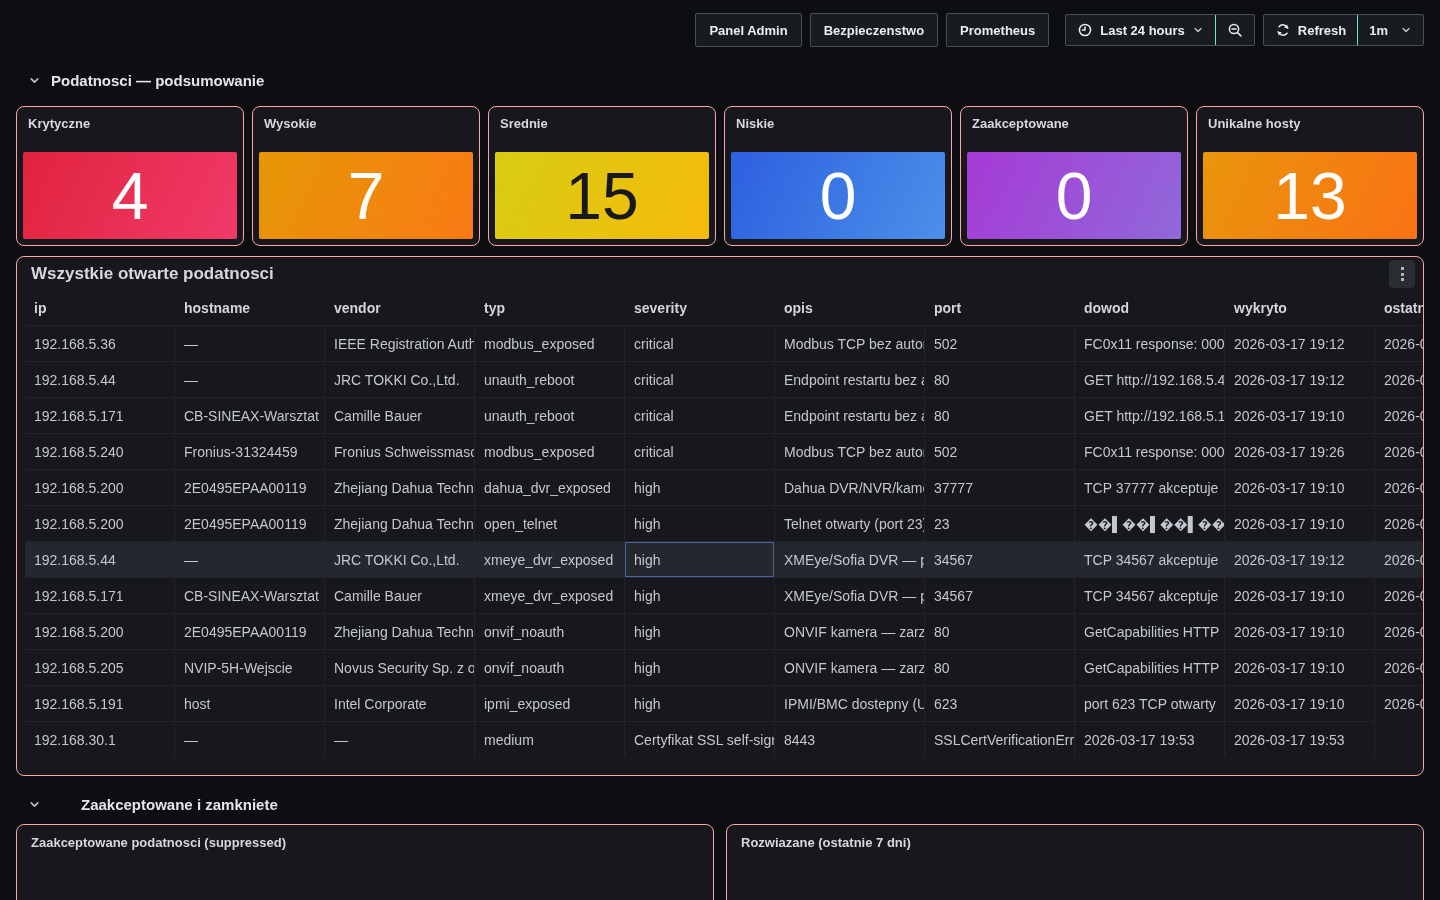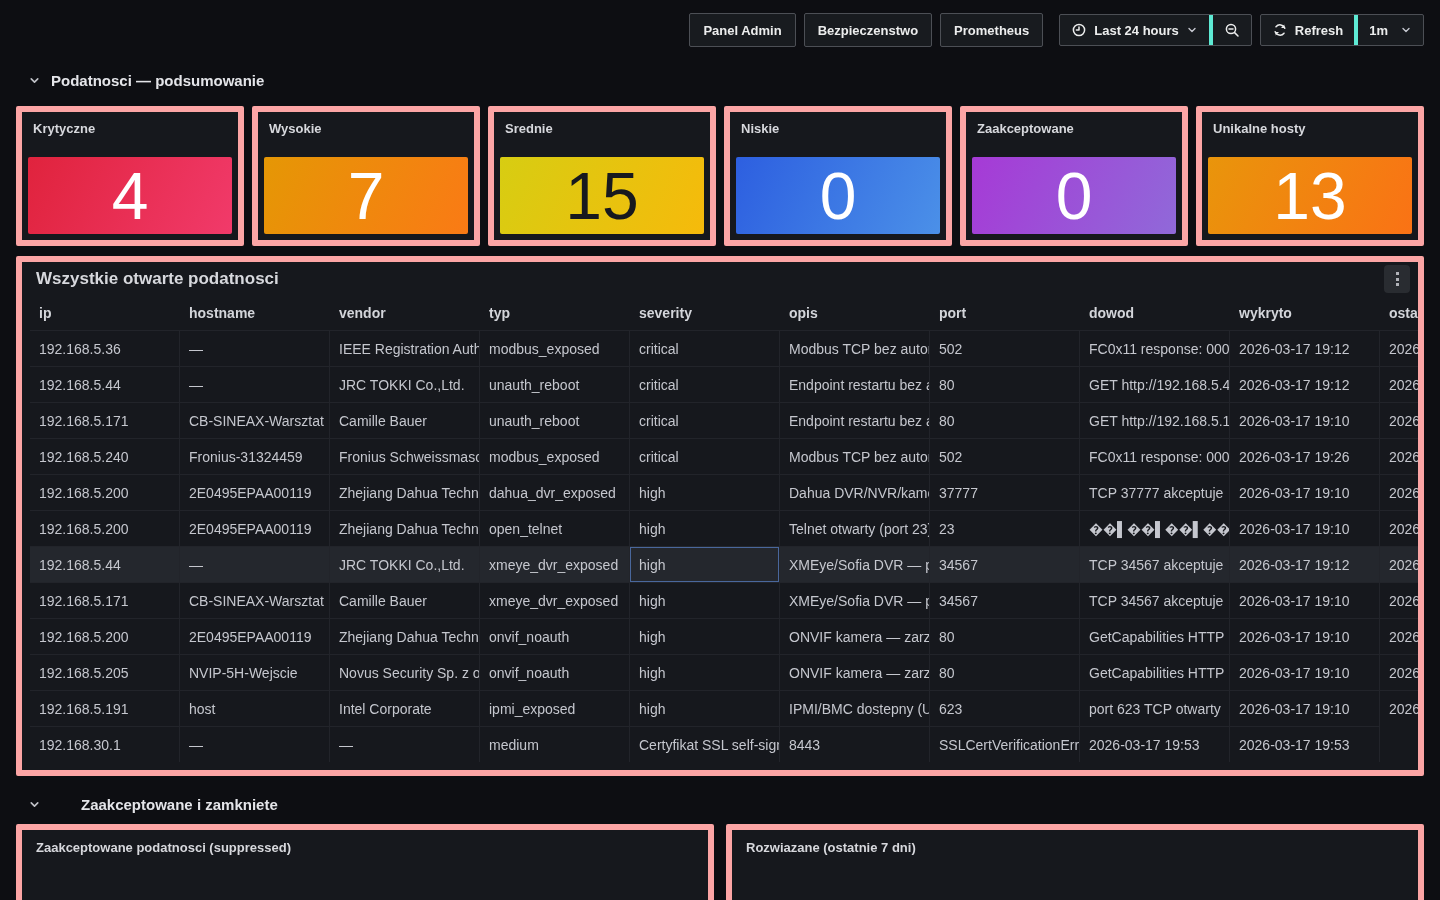--- a/index.html
+++ b/index.html
@@ -16,32 +16,32 @@
   
   .toolbar { display:flex; justify-content:flex-end; align-items:center; gap:8px; padding-top:14px; height:46px; }
   .tb-btn, .tb-group {
     height:32px; background:#181b1f; border:1px solid #4c4f55; border-radius:2px;
     display:flex; align-items:center; color:#eceded; font-size:13px; font-weight:700;
   }
   .tb-btn { padding:16px 13px; cursor:pointer; }
   .tb-group { padding:0; margin-left:0; }
   .tb-group.gap { margin-left:8px; }
   .tb-seg { height:100%; display:flex; align-items:center; gap:7px; padding:0 11px; cursor:pointer; }
-  .tb-seg + .tb-seg { border-left:4px solid #5eead4;gap:12px; }
+  .tb-seg + .tb-seg { border-left:1px solid #5eead4;gap:12px; }
   .icon { display:inline-flex; align-items:center; justify-content:center; }
   .icon svg { display:block; }
 
   
   .row-title { display:flex; align-items:center; gap:10px; margin:22px 0 0 12px; height:24px;
     font-size:15px; font-weight:700; color:#e4e5e9; }
   .row-title.second { margin-top:16px;gap:40px; }
   .row-chevron { color:#bfc1c7; }
 
   
-  .panel { background:#16181d; border:6px solid #fca5a5; border-radius:2px;gap:12px; }
+  .panel { background:#16181d; border:1px solid #fca5a5; border-radius:8px;gap:12px; }
 
   
   .stats { display:grid; grid-template-columns:repeat(6,1fr); gap:8px; margin-top:14px; height:140px; }
   .stat-panel { display:flex; flex-direction:column; }
   .stat-header { height:32px; flex:0 0 32px; display:flex; align-items:center; padding:0 11px;
     font-size:13px; font-weight:700; color:#d7d8dd; }
   .stat-body { flex:1; margin:1px 6px 6px; border-radius:2px;
     display:flex; align-items:center; justify-content:center;
     font-size:66px; font-weight:500; line-height:1; }
 

